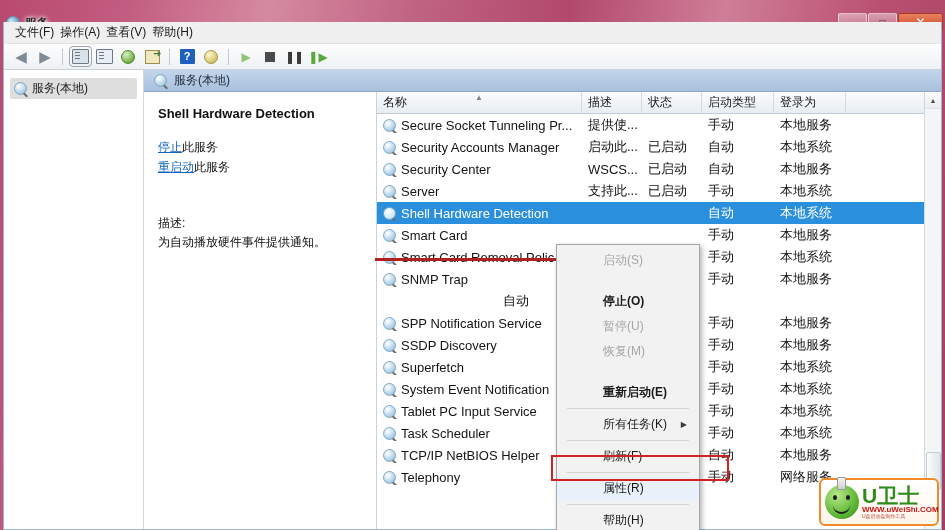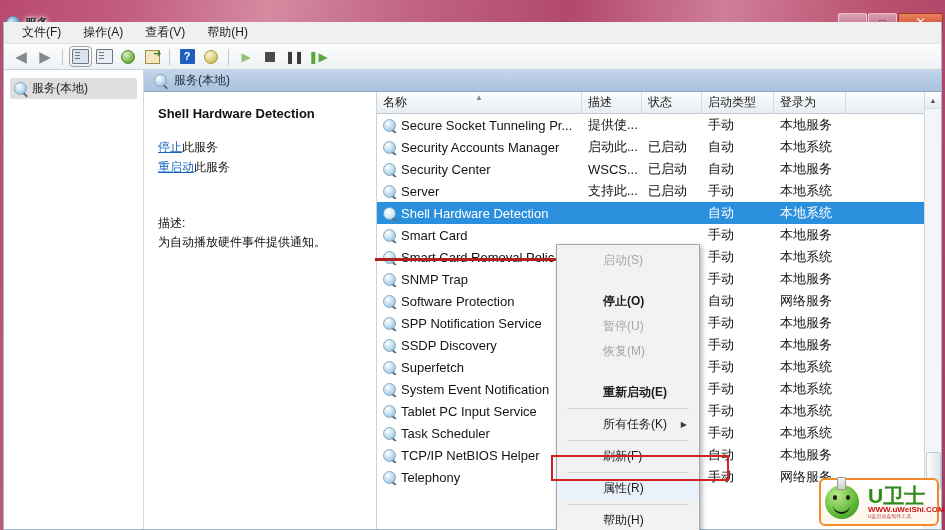--- a/index.html
+++ b/index.html
@@ -58,21 +58,21 @@
     position: absolute; left: 3px; top: 22px; width: 939px; height: 508px;
     background: #f0f0f0;
     border: 1px solid #9eb6c9;
     border-top: none;
     display: flex; flex-direction: column;
   }
 
   
   #menubar {
     height: 22px; display: flex; align-items: center;
-    padding-left: 15px; gap: 16px;
+    padding-left: 8px; 
     background: #f0f0f0;
     border-bottom: 1px solid #e2e2e2;
     border-radius: 6px;
   }
   .menu-item { font-size: 12px; color: #1a1a1a; padding: 2px 3px; cursor: default; }
 
   
   #toolbar {
     height: 26px; display: flex; align-items: center; padding-left: 6px;
     background: linear-gradient(180deg, #fdfdfd, #eef1f4);
@@ -240,21 +240,21 @@
   #row-redline {
     position: absolute; left: 375px; top: 258px; width: 190px; height: 3px;
     background: #b02020; z-index: 25;
   }
 
   
   #watermark {
     position: absolute; right: 6px; bottom: 4px; width: 120px; height: 48px;
     background: linear-gradient(180deg, #ffffff, #fff6ea);
     border: 2px solid #f08a2a; border-radius: 6px;
-    display: flex; align-items: center; gap: 9px; padding: 2px 4px; z-index: 50;
+    display: flex; align-items: center; gap: 3px; padding: 2px 4px; z-index: 50;
   }
   #wm-face {
     width: 34px; height: 34px; border-radius: 50%;
     background: radial-gradient(circle at 35% 30%, #b9e88a, #57b331 65%, #2f8a1c);
     position: relative; flex: none;
   }
   #wm-face::before {
     content: ""; position: absolute; left: 8px; top: 10px; width: 4px; height: 5px;
     background: #1b1b1b; border-radius: 50%;
     box-shadow: 13px 0 0 #1b1b1b;
@@ -460,24 +460,20 @@
                 <div class="cell nm">
                   <span class="svc-glyph"></span>
                   <span>SNMP Trap</span>
                 </div>
                 <div class="cell ds"></div>
                 <div class="cell st"></div>
                 <div class="cell su">手动</div>
                 <div class="cell lg">本地服务</div>
               </div>
               <div class="row">
-                <div class="cell nm">
-                  <span class="svc-glyph"></span>
-                  <span>Software Protection</span>
-                </div>
                 <div class="cell ds"></div>
                 <div class="cell st"></div>
                 <div class="cell su">自动</div>
                 <div class="cell lg">网络服务</div>
               </div>
               <div class="row">
                 <div class="cell nm">
                   <span class="svc-glyph"></span>
                   <span>SPP Notification Service</span>
                 </div>

